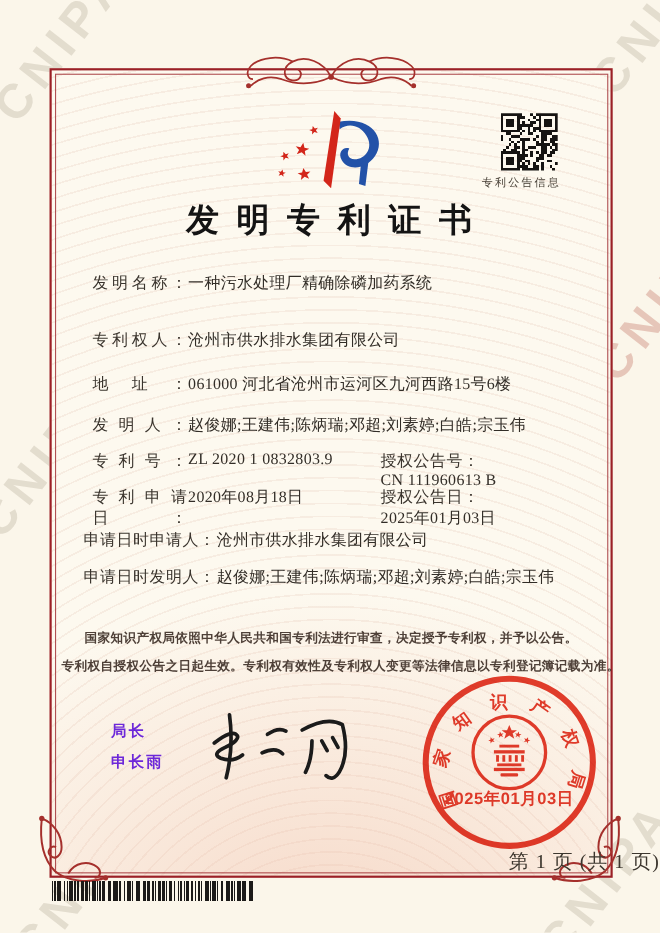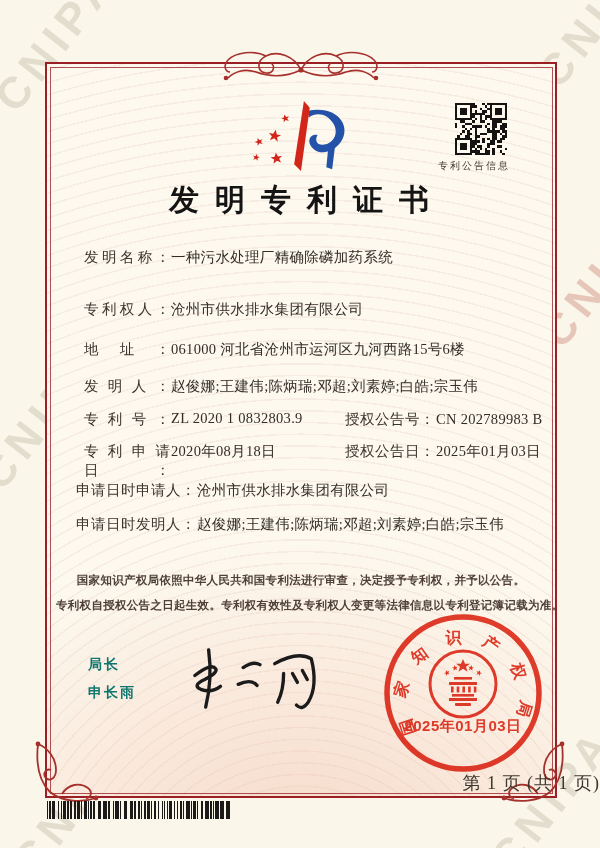--- a/index.html
+++ b/index.html
@@ -28,27 +28,27 @@
               font-size:10px;letter-spacing:2px;color:#453e34;}
   .title{position:absolute;left:0;right:0;top:180px;text-align:center;
          font-size:30px;font-weight:700;letter-spacing:16px;text-indent:14px;color:#141414;}
   
   .frow{position:absolute;left:84px;right:46px;font-size:14.5px;display:flex;align-items:baseline;}
   .flabel{display:inline-block;width:86px;text-align:justify;text-align-last:justify;
           color:#3a342d;flex:0 0 auto;}
   .flabel.wide{width:auto;text-align-last:left;letter-spacing:.5px;}
   .fvalue{margin-left:1px;color:#322d27;letter-spacing:.3px;}
   .pcol{flex:0 0 261px;display:flex;align-items:flex-start;}
-  .pcol2{display:flex;align-items:baseline;}
+  .pcol2{display:flex;align-items:baseline;flex-direction:column;}
   
   .stline{position:absolute;left:56px;width:490px;text-align:center;font-size:11.5px;
           color:#4e4038;letter-spacing:.3px;white-space:nowrap;font-weight:bold;}
   
-  .director{position:absolute;left:88px;font-family:Liberation Serif, serif;
-            font-weight:700;font-size:14px;color:#0f766e;letter-spacing:2px;}
+  .director{position:absolute;left:101px;font-family:Liberation Serif, serif;
+            font-weight:700;font-size:14px;color:#6d28d9;letter-spacing:2px;}
   .sig{position:absolute;left:180px;top:638px;}
   .seal{position:absolute;left:378px;top:608px;mix-blend-mode:multiply;opacity:.95;}
   
   .pagefoot{position:absolute;left:0;right:0;top:771px;text-align:right;
             font-size:18px;letter-spacing:1px;color:#3c362e;padding-left:16px;}
   .barcode{position:absolute;left:47px;top:801px;}
 </style>
 </head>
 <body>
 
@@ -365,21 +365,21 @@
     <span class="flabel">发明人：</span>
     <span class="fvalue">赵俊娜;王建伟;陈炳瑞;邓超;刘素婷;白皓;宗玉伟</span>
   </div>
   <div class="frow" style="top:410px">
     <span class="pcol">
       <span class="flabel">专利号：</span>
       <span class="fvalue">ZL 2020 1 0832803.9</span>
     </span>
     <span class="pcol2">
       <span class="flabel wide">授权公告号：</span>
-      <span class="fvalue">CN 202789983 B</span>
+      <span class="fvalue">CN 111960613 B</span>
     </span>
   </div>
   <div class="frow" style="top:442px">
     <span class="pcol">
       <span class="flabel">专利申请日：</span>
       <span class="fvalue">2020年08月18日</span>
     </span>
     <span class="pcol2">
       <span class="flabel wide">授权公告日：</span>
       <span class="fvalue">2025年01月03日</span>

